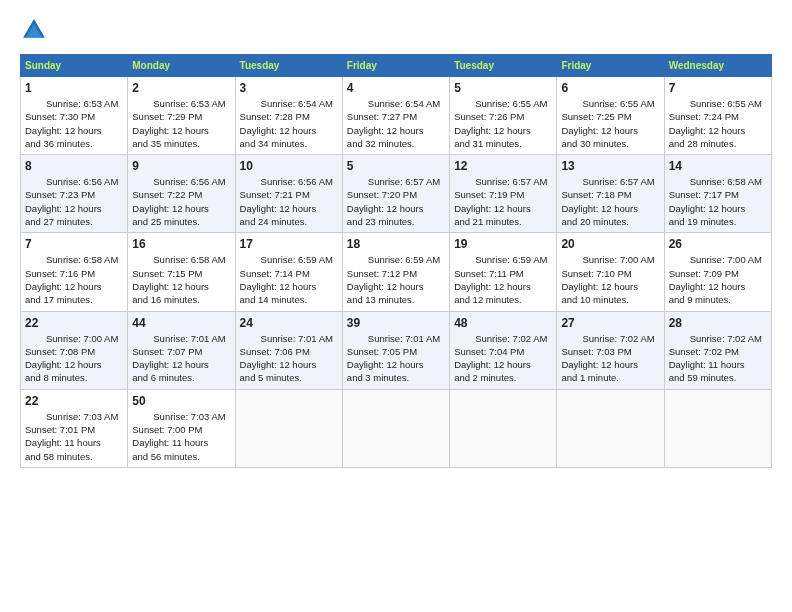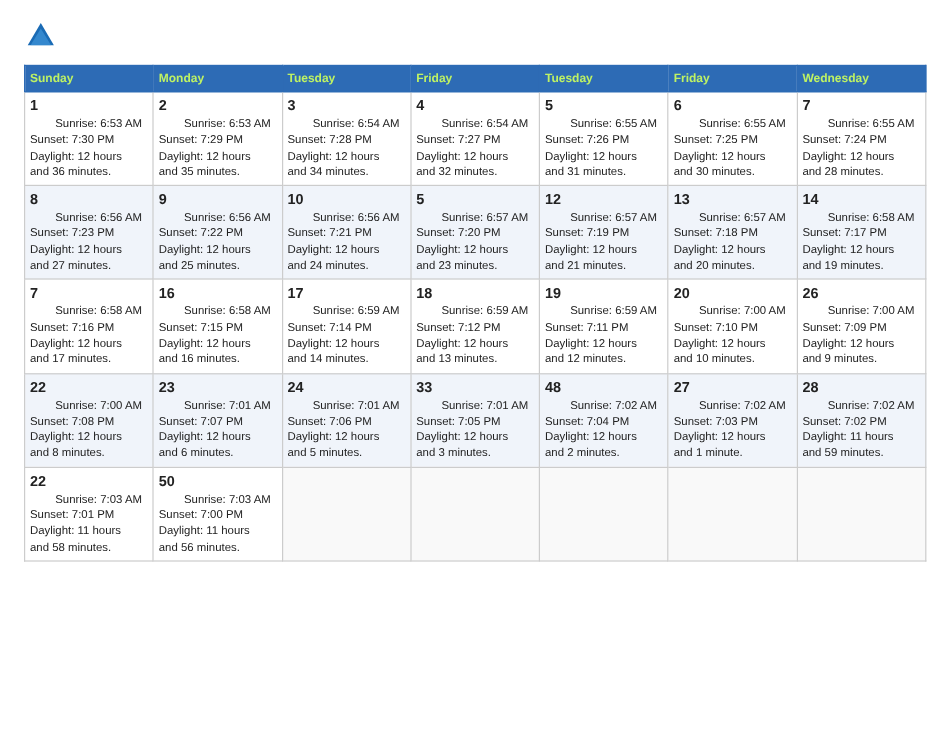--- a/index.html
+++ b/index.html
@@ -215,29 +215,29 @@
           <td><span class="day-num">26</span><span class="cell-text">Sunrise: 7:00 AM
 Sunset: 7:09 PM
 Daylight: 12 hours
 and 9 minutes.</span></td>
         </tr>
         <tr>
           <td><span class="day-num">22</span><span class="cell-text">Sunrise: 7:00 AM
 Sunset: 7:08 PM
 Daylight: 12 hours
 and 8 minutes.</span></td>
-          <td><span class="day-num">23</span><span class="cell-text">Sunrise: 7:01 AM
+          <td><span class="day-num">44</span><span class="cell-text">Sunrise: 7:01 AM
 Sunset: 7:07 PM
 Daylight: 12 hours
 and 6 minutes.</span></td>
           <td><span class="day-num">24</span><span class="cell-text">Sunrise: 7:01 AM
 Sunset: 7:06 PM
 Daylight: 12 hours
 and 5 minutes.</span></td>
-          <td><span class="day-num">33</span><span class="cell-text">Sunrise: 7:01 AM
+          <td><span class="day-num">39</span><span class="cell-text">Sunrise: 7:01 AM
 Sunset: 7:05 PM
 Daylight: 12 hours
 and 3 minutes.</span></td>
           <td><span class="day-num">48</span><span class="cell-text">Sunrise: 7:02 AM
 Sunset: 7:04 PM
 Daylight: 12 hours
 and 2 minutes.</span></td>
           <td><span class="day-num">27</span><span class="cell-text">Sunrise: 7:02 AM
 Sunset: 7:03 PM
 Daylight: 12 hours

